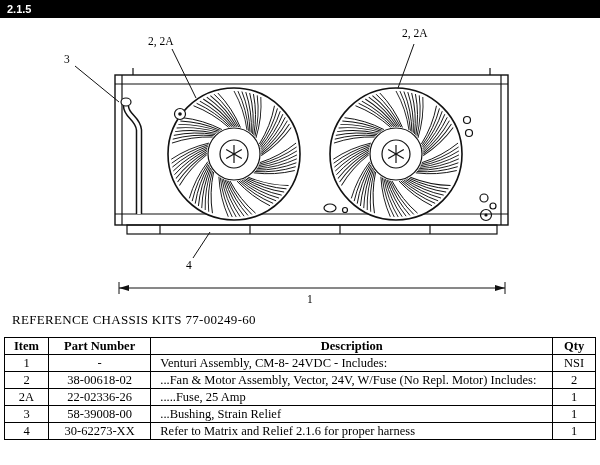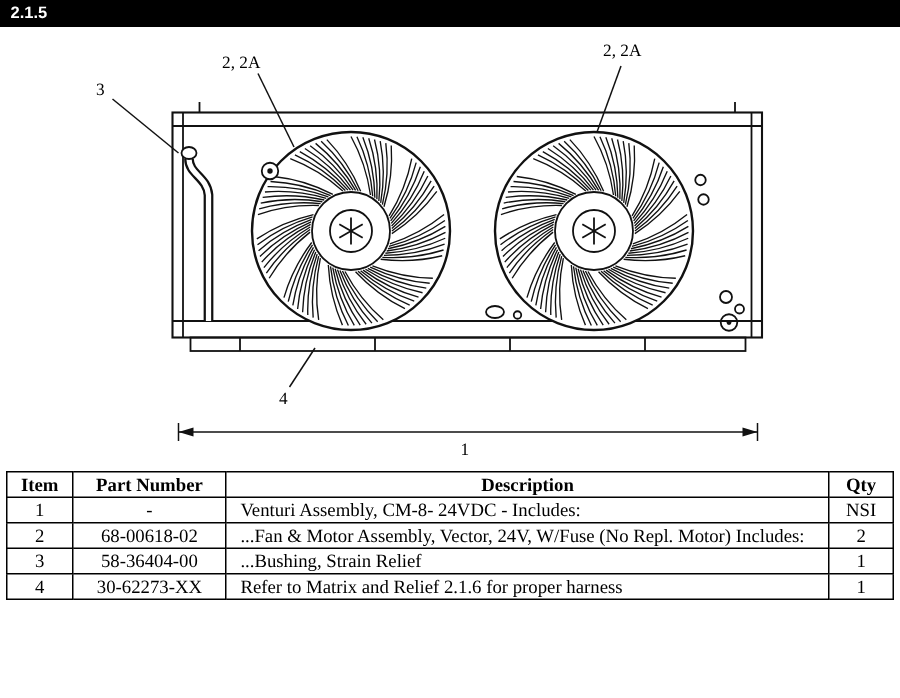--- a/index.html
+++ b/index.html
@@ -259,20 +259,21 @@
   <g fill="#000" stroke="none" font-size="11.5" font-family="Liberation Serif, serif">
     <text x="148" y="27">2, 2A</text>
     <text x="402" y="19">2, 2A</text>
     <text x="64" y="45">3</text>
     <text x="186" y="251">4</text>
     <text x="307" y="285">1</text>
   </g>
 </svg>
 
 <div class="notes">
+  <p>REFERENCE CHASSIS KITS 77-00249-60</p>
 </div>
 
 <table>
   <colgroup>
     <col style="width:38px">
       <col style="width:106px">
       <col style="width:404px">
       <col style="width:44px">
   </colgroup>
   <thead>
@@ -285,27 +286,33 @@
   </thead>
   <tbody>
     <tr>
       <td class="c">1</td>
       <td class="c">-</td>
       <td class="d">Venturi Assembly, CM-8- 24VDC - Includes:</td>
       <td class="c bold">NSI</td>
     </tr>
     <tr>
       <td class="c">2</td>
-      <td class="c">68-00618-02</td>
+      <td class="c">38-00618-02</td>
       <td class="d">...Fan &amp; Motor Assembly, Vector, 24V, W/Fuse (No Repl. Motor) Includes:</td>
       <td class="c">2</td>
     </tr>
     <tr>
+      <td class="c">2A</td>
+      <td class="c">22-02336-26</td>
+      <td class="d">.....Fuse, 25 Amp</td>
+      <td class="c">1</td>
+    </tr>
+    <tr>
       <td class="c">3</td>
-      <td class="c">58-36404-00</td>
+      <td class="c">58-39008-00</td>
       <td class="d">...Bushing, Strain Relief</td>
       <td class="c">1</td>
     </tr>
     <tr>
       <td class="c">4</td>
       <td class="c">30-62273-XX</td>
       <td class="d">Refer to Matrix and Relief 2.1.6 for proper harness</td>
       <td class="c">1</td>
     </tr>
   </tbody>

